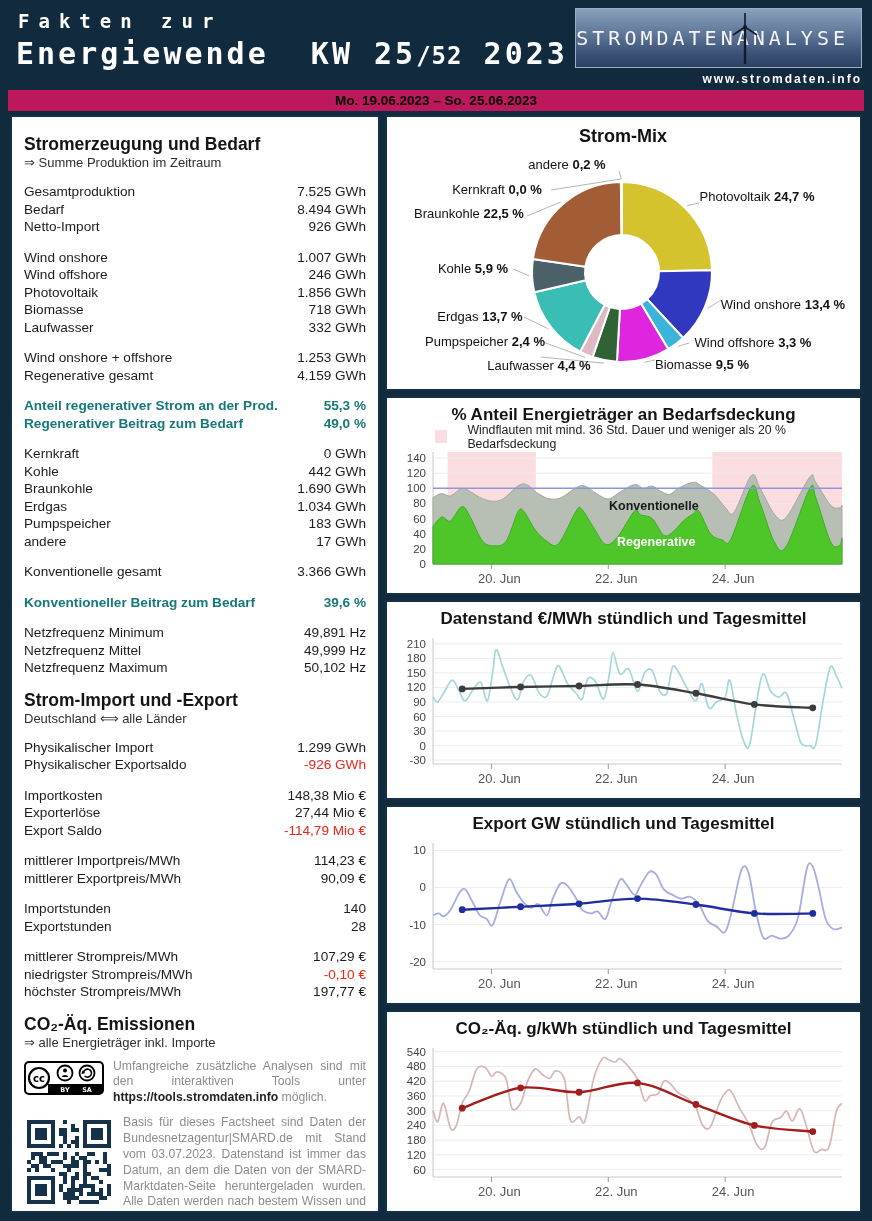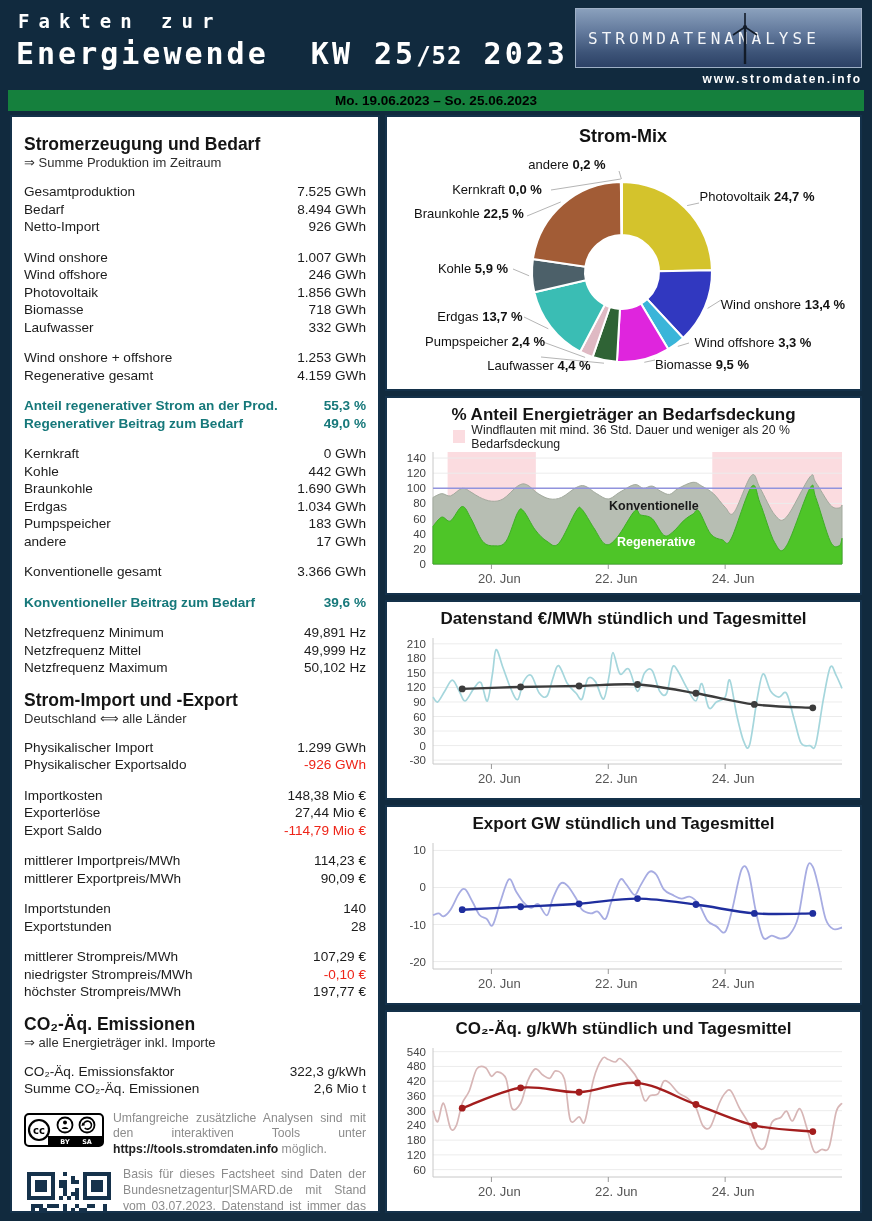--- a/index.html
+++ b/index.html
@@ -8,39 +8,39 @@
   .mono{font-family:"DejaVu Sans Mono","Liberation Mono",monospace}
 
   
   .header{position:absolute;left:0;top:0;width:872px;height:88px;color:#fff}
   .h-line1{position:absolute;left:18px;top:10px;font-size:19px;font-weight:bold;letter-spacing:9px;white-space:pre}
   .h-line2{position:absolute;left:16px;top:36px;font-size:30px;font-weight:bold;letter-spacing:3px;white-space:pre}
   .kw-small{font-size:24px;letter-spacing:1px}
   .logo{position:absolute;right:10px;top:8px;width:287px}
   .logo-img{position:relative;height:60px;border:1px solid #9fb0c6;box-sizing:border-box;
      background:linear-gradient(180deg,#8aa0bc 0%,#62799c 40%,#3d5478 75%,#2c4166 100%);
-     display:flex;align-items:center;justify-content:flex-start;padding:0 12px;
-     color:#f4f6f9;font-size:16px;letter-spacing:4px}
+     display:flex;align-items:center;justify-content:flex-end;padding:0 12px;
+     color:#f4f6f9;font-size:20px;letter-spacing:4px}
   .logo-url{text-align:right;color:#fff;font-weight:bold;font-size:12px;letter-spacing:2px;margin-top:4px}
   .turbine{position:absolute;left:53%;top:3px}
 
-  .datebar{position:absolute;left:8px;top:90px;width:856px;height:21px;background:#15803d;
+  .datebar{position:absolute;left:8px;top:90px;width:856px;height:21px;background:#be185d;
      display:flex;align-items:center;justify-content:center;font-size:13.5px;font-weight:bold;color:#000}
 
   
   .panel{position:absolute;background:#ffffff;border:2px solid #14314a;box-sizing:border-box}
   #left-panel{left:10px;top:115px;width:370px;height:1098px;padding:8px 12px;overflow:hidden}
   #box-donut{left:385px;top:115px;width:477px;height:276px}
   #box-c1{left:385px;top:396px;width:477px;height:199px}
   #box-c2{left:385px;top:600px;width:477px;height:200px}
   #box-c3{left:385px;top:805px;width:477px;height:200px}
   #box-c4{left:385px;top:1010px;width:477px;height:203px}
 
   .c-title{margin-top:7px;height:23px;text-align:center;font-size:17px;font-weight:bold;color:#141414}
-  .legend{display:flex;align-items:center;gap:6px;margin:0 0 1px 66px;height:17px;font-size:12.3px;color:#222}
+  .legend{display:flex;align-items:center;gap:20px;margin:0 0 1px 48px;height:17px;font-size:12.3px;color:#222}
   .legend .sw{width:13px;height:13px;background:#fbdce0;display:inline-block}
   svg{display:block}
 
   
   .section-title{font-size:17.5px;font-weight:bold;color:#151515;margin:9px 0 0}
   .section-sub{font-size:13px;color:#2e2e2e;margin:0 0 4px}
   .group{margin:13px 0}
   .row{display:flex;justify-content:space-between;font-size:13.6px;line-height:17.5px;color:#1c1c1c}
   .row .lbl{white-space:nowrap}
   .row .val{white-space:nowrap}
@@ -241,30 +241,20 @@
         <span class="lbl">niedrigster Strompreis/MWh</span>
         <span class="val red">-0,10 €</span>
       </div>
       <div class="row">
         <span class="lbl">höchster Strompreis/MWh</span>
         <span class="val">197,77 €</span>
       </div>
     </div>
     <div class="section-title">CO₂-Äq. Emissionen</div>
     <div class="section-sub">⇒ alle Energieträger inkl. Importe</div>
-    <div class="group">
-      <div class="row">
-        <span class="lbl">CO₂-Äq. Emissionsfaktor</span>
-        <span class="val">322,3 g/kWh</span>
-      </div>
-      <div class="row">
-        <span class="lbl">Summe CO₂-Äq. Emissionen</span>
-        <span class="val">2,6 Mio t</span>
-      </div>
-    </div>
     <div class="foot-block"><span class="float-icon">
         <svg width="80" height="34" viewBox="0 0 80 34">
           <rect x="1" y="1" width="78" height="32" rx="4" fill="#fff" stroke="#000" stroke-width="2"></rect>
           <rect x="24" y="23" width="54" height="9" fill="#000"></rect>
           <circle cx="15" cy="17" r="10" fill="#fff" stroke="#000" stroke-width="2.2"></circle>
           <text x="15" y="21" text-anchor="middle" font-size="10" font-weight="bold" font-family="DejaVu Sans">cc</text>
           <circle cx="41" cy="12" r="7.5" fill="none" stroke="#000" stroke-width="1.8"></circle>
           <circle cx="41" cy="9.5" r="2" fill="#000"></circle>
           <path d="M37.5 16 a4 4 0 0 1 7 0 z" fill="#000"></path>
           <circle cx="63" cy="12" r="7.5" fill="none" stroke="#000" stroke-width="1.8"></circle>

